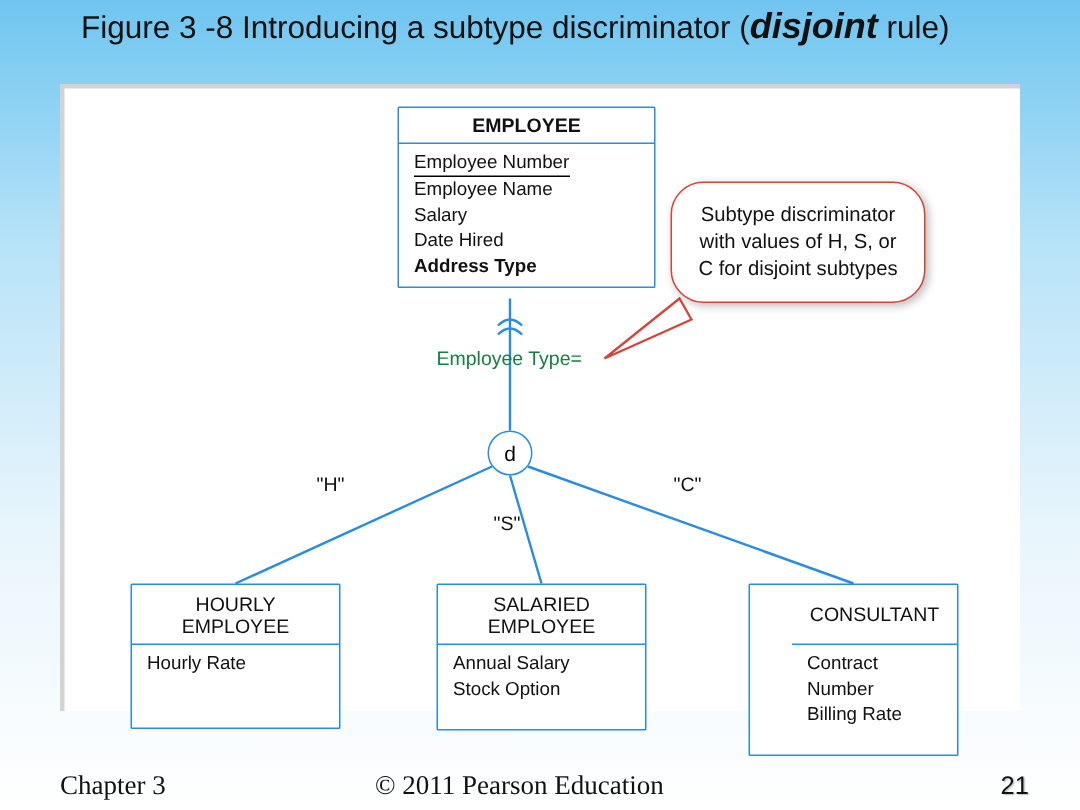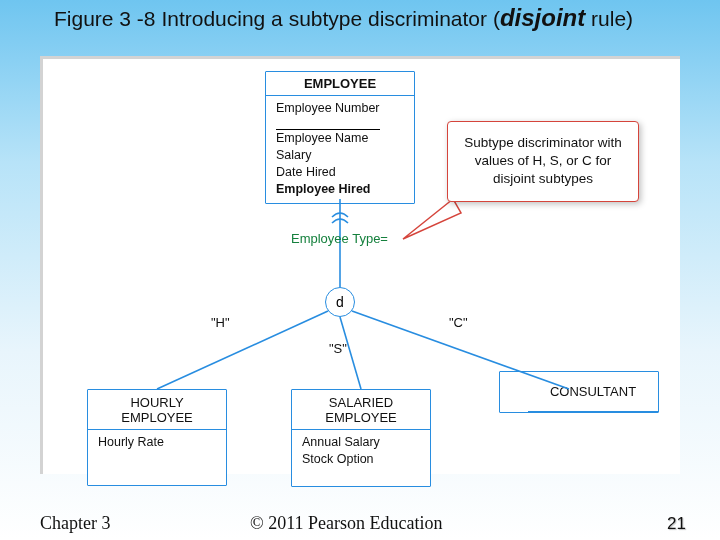--- a/index.html
+++ b/index.html
@@ -45,31 +45,31 @@
   }
   .entity .attrs {
     padding: 4px 10px 6px;
     font-size: 12.5px;
     line-height: 1.35;
     color: #111;
   }
   .entity .key-attr {
     border-bottom: 1px solid #000;
     display: inline-block;
-    padding-bottom: 12px;
-  }
-
-  
-  #emp { left: 222px; top: 12px; width: 150px; }
+    padding-bottom: 0px;
+  }
+
+  
+  #emp { left: 222px; top: 12px; width: 172px; }
   #emp .hdr { font-weight: 600; }
 
   
   #sub1 { left: 44px;  top: 330px; width: 140px; }
   #sub2 { left: 248px; top: 330px; width: 140px; }
-  #sub3 { left: 456px; top: 312px; width: 160px; padding-left: 28px; }
+  #sub3 { left: 456px; top: 330px; width: 140px; padding-left: 28px; }
 
   .sub .hdr { height: 40px; display:flex; align-items:center; justify-content:center; }
 
   
   .dcircle {
     position: absolute;
     left: 282px; top: 228px;
     width: 30px; height: 30px;
     border: 1.5px solid #288de0;
     border-radius: 50%;
@@ -96,24 +96,24 @@
     z-index: 3;
   }
   #dvH { left: 168px; top: 256px; }
   #dvS { left: 286px; top: 282px; }
   #dvC { left: 406px; top: 256px; }
 
   
   .callout {
     position: absolute;
     left: 404px; top: 62px;
-    width: 192px;
+    width: 170px;
     background: #fff;
     border: 1.5px solid #d5443b;
-    border-radius: 4px;
+    border-radius: 22px;
     padding: 12px 14px;
     font-size: 13.5px;
     line-height: 1.35;
     color: #111;
     text-align: center;
     box-shadow: 2px 2px 6px rgba(0,0,0,.25);
     z-index: 4;
   }
 
   svg.wires {
@@ -168,21 +168,21 @@
     <line x1="309" y1="252" x2="526" y2="330"></line>
   </svg>
 
   <div id="emp" class="entity">
     <div class="hdr">EMPLOYEE</div>
     <div class="attrs">
       <span class="key-attr">Employee Number</span><br>
       <span>Employee Name</span><br>
       <span>Salary</span><br>
       <span>Date Hired</span><br>
-      <b><span>Employee Hired</span></b>
+      <b><span>Address Type</span></b>
     </div>
   </div>
 
   <div class="pred">Employee Type=</div>
 
   <div class="dcircle">
     <span>d</span>
   </div>
 
   <div id="dvH" class="dval">"H"</div>
@@ -201,20 +201,25 @@
   <div id="sub1" class="entity sub">
     <div class="hdr">HOURLY EMPLOYEE</div>
     <div class="attrs">
       <span>Hourly Rate</span>
       <div style="height:28px"></div>
     </div>
   </div>
 
   <div id="sub3" class="entity sub">
     <div class="hdr">CONSULTANT</div>
+    <div class="attrs">
+      <span>Contract Number</span><br>
+      <span>Billing Rate</span>
+      <div style="height:12px"></div>
+    </div>
   </div>
 
   <svg class="callout-tail">
     <path d="M410 140 L360 180 L418 154 Z"></path>
   </svg>
   <div class="callout">
     <span>Subtype discriminator with values of H, S, or C for disjoint subtypes</span>
   </div>
 
 </div>

